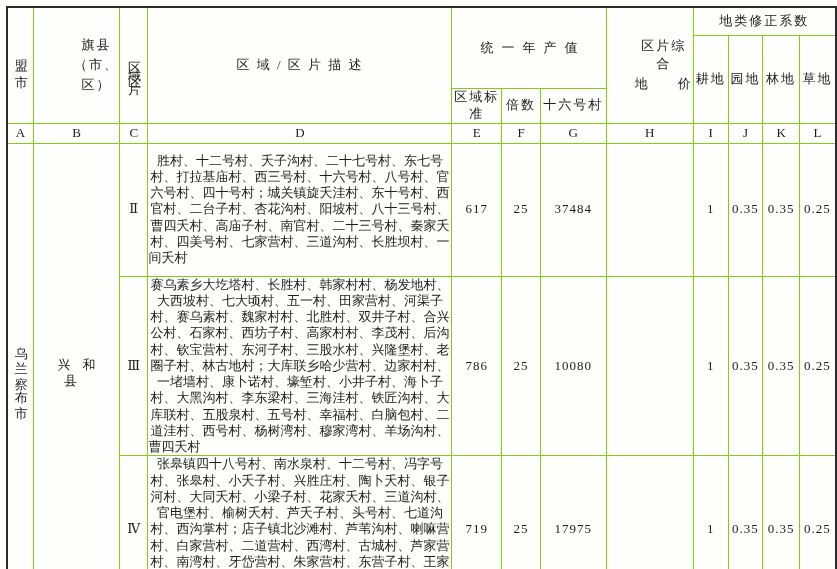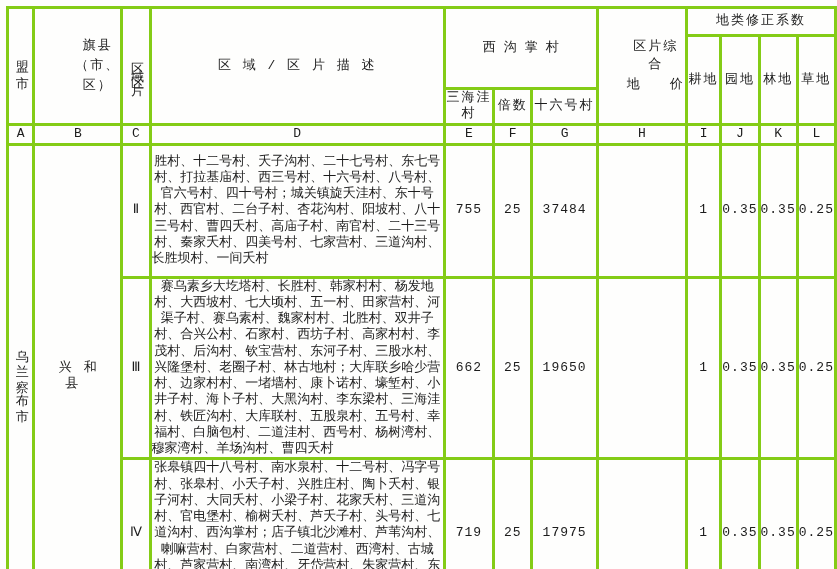--- a/index.html
+++ b/index.html
@@ -4,28 +4,27 @@
 <style>
   html,body{margin:0;padding:0;background:#ffffff;width:837px;height:569px;overflow:hidden;}
   body{font-family:"Liberation Serif","DejaVu Serif",serif;color:#1c1c1c;}
   .page{position:relative;width:837px;height:569px;background:#fefefd;}
   table.doc{
     position:absolute;left:6px;top:6px;
     border-collapse:collapse;table-layout:fixed;
     background:#fefefd;
   }
   table.doc td{
-    border:3px solid #84cc16;
+    border:1px solid #84cc16;
     padding:0;
     text-align:center;
     vertical-align:middle;
     font-size:13px;
     line-height:1.25;
     overflow:hidden;
-    font-family:Liberation Mono, monospace;
   }
   table.doc{border:2px solid #2b2b2b;}
   .hdr{font-weight:500;letter-spacing:2px;}
   .sp8{letter-spacing:8px;text-indent:8px;}
   .sp12{letter-spacing:12px;text-indent:12px;}
   .vert{
     writing-mode:vertical-rl;
     text-orientation:upright;
     margin:0 auto;
     white-space:nowrap;
@@ -82,40 +81,40 @@
       <div>旗县</div>
       <div>（市、区）</div>
     </td>
     <td rowspan="3">
       <div class="vert vert-c hdr">区域区片</div>
     </td>
     <td rowspan="3" class="hdr">
       <span>区 域 / 区 片 描 述</span>
     </td>
     <td colspan="3" rowspan="2" class="hdr sp8">
-      <span>西沟掌村</span>
+      <span>统一年产值</span>
     </td>
     <td rowspan="3" class="h-sec hdr">
       <div>区片综合</div>
       <div class="spread-line">地价</div>
     </td>
     <td colspan="4" class="hdr">
       <span>地类修正系数</span>
     </td>
   </tr>
 
   <tr style="height:53px">
     <td rowspan="2" class="hdr">耕地</td>
     <td rowspan="2" class="hdr">园地</td>
     <td rowspan="2" class="hdr">林地</td>
     <td rowspan="2" class="hdr">草地</td>
   </tr>
 
   <tr style="height:35px">
-    <td class="hdr">三海洼村</td>
+    <td class="hdr">区域标准</td>
     <td class="hdr">倍数</td>
     <td class="hdr">十六号村</td>
   </tr>
 
   <tr style="height:20px">
     <td class="letters">A</td>
     <td class="letters">B</td>
     <td class="letters">C</td>
     <td class="letters">D</td>
     <td class="letters">E</td>
@@ -130,36 +129,36 @@
 
   <tr style="height:133px">
     <td rowspan="3">
       <div class="vert vert-a">乌兰察布市</div>
     </td>
     <td rowspan="3" class="sp12">
       <span>兴和县</span>
     </td>
     <td class="roman">Ⅱ</td>
     <td class="desc lh19">胜村、十二号村、夭子沟村、二十七号村、东七号村、打拉基庙村、西三号村、十六号村、八号村、官六号村、四十号村；城关镇旋夭洼村、东十号村、西官村、二台子村、杏花沟村、阳坡村、八十三号村、曹四夭村、高庙子村、南官村、二十三号村、秦家夭村、四美号村、七家营村、三道沟村、长胜坝村、一间夭村</td>
-    <td class="num">755</td>
+    <td class="num">617</td>
     <td class="num">25</td>
     <td class="num">37484</td>
     <td class="num"></td>
     <td class="num">1</td>
     <td class="num">0.35</td>
     <td class="num">0.35</td>
     <td class="num">0.25</td>
   </tr>
 
   <tr style="height:151px">
     <td class="roman">Ⅲ</td>
     <td class="desc lh16">赛乌素乡大圪塔村、长胜村、韩家村村、杨发地村、大西坡村、七大顷村、五一村、田家营村、河渠子村、赛乌素村、魏家村村、北胜村、双井子村、合兴公村、石家村、西坊子村、高家村村、李茂村、后沟村、钦宝营村、东河子村、三股水村、兴隆堡村、老圈子村、林古地村；大库联乡哈少营村、边家村村、一堵墙村、康卜诺村、壕堑村、小井子村、海卜子村、大黑沟村、李东梁村、三海洼村、铁匠沟村、大库联村、五股泉村、五号村、幸福村、白脑包村、二道洼村、西号村、杨树湾村、穆家湾村、羊场沟村、曹四夭村</td>
-    <td class="num">662</td>
+    <td class="num">786</td>
     <td class="num">25</td>
-    <td class="num">19650</td>
+    <td class="num">10080</td>
     <td class="num"></td>
     <td class="num">1</td>
     <td class="num">0.35</td>
     <td class="num">0.35</td>
     <td class="num">0.25</td>
   </tr>
 
   <tr style="height:135px">
     <td class="roman">Ⅳ</td>
     <td class="desc lh16">张皋镇四十八号村、南水泉村、十二号村、冯字号村、张皋村、小夭子村、兴胜庄村、陶卜夭村、银子河村、大同夭村、小梁子村、花家夭村、三道沟村、官电堡村、榆树夭村、芦夭子村、头号村、七道沟村、西沟掌村；店子镇北沙滩村、芦苇沟村、喇嘛营村、白家营村、二道营村、西湾村、古城村、芦家营村、南湾村、牙岱营村、朱家营村、东营子村、王家营村、南口村、葛胡夭村、石夭沟村、二道梁村、旧马电村、三道边村、店子村</td>

